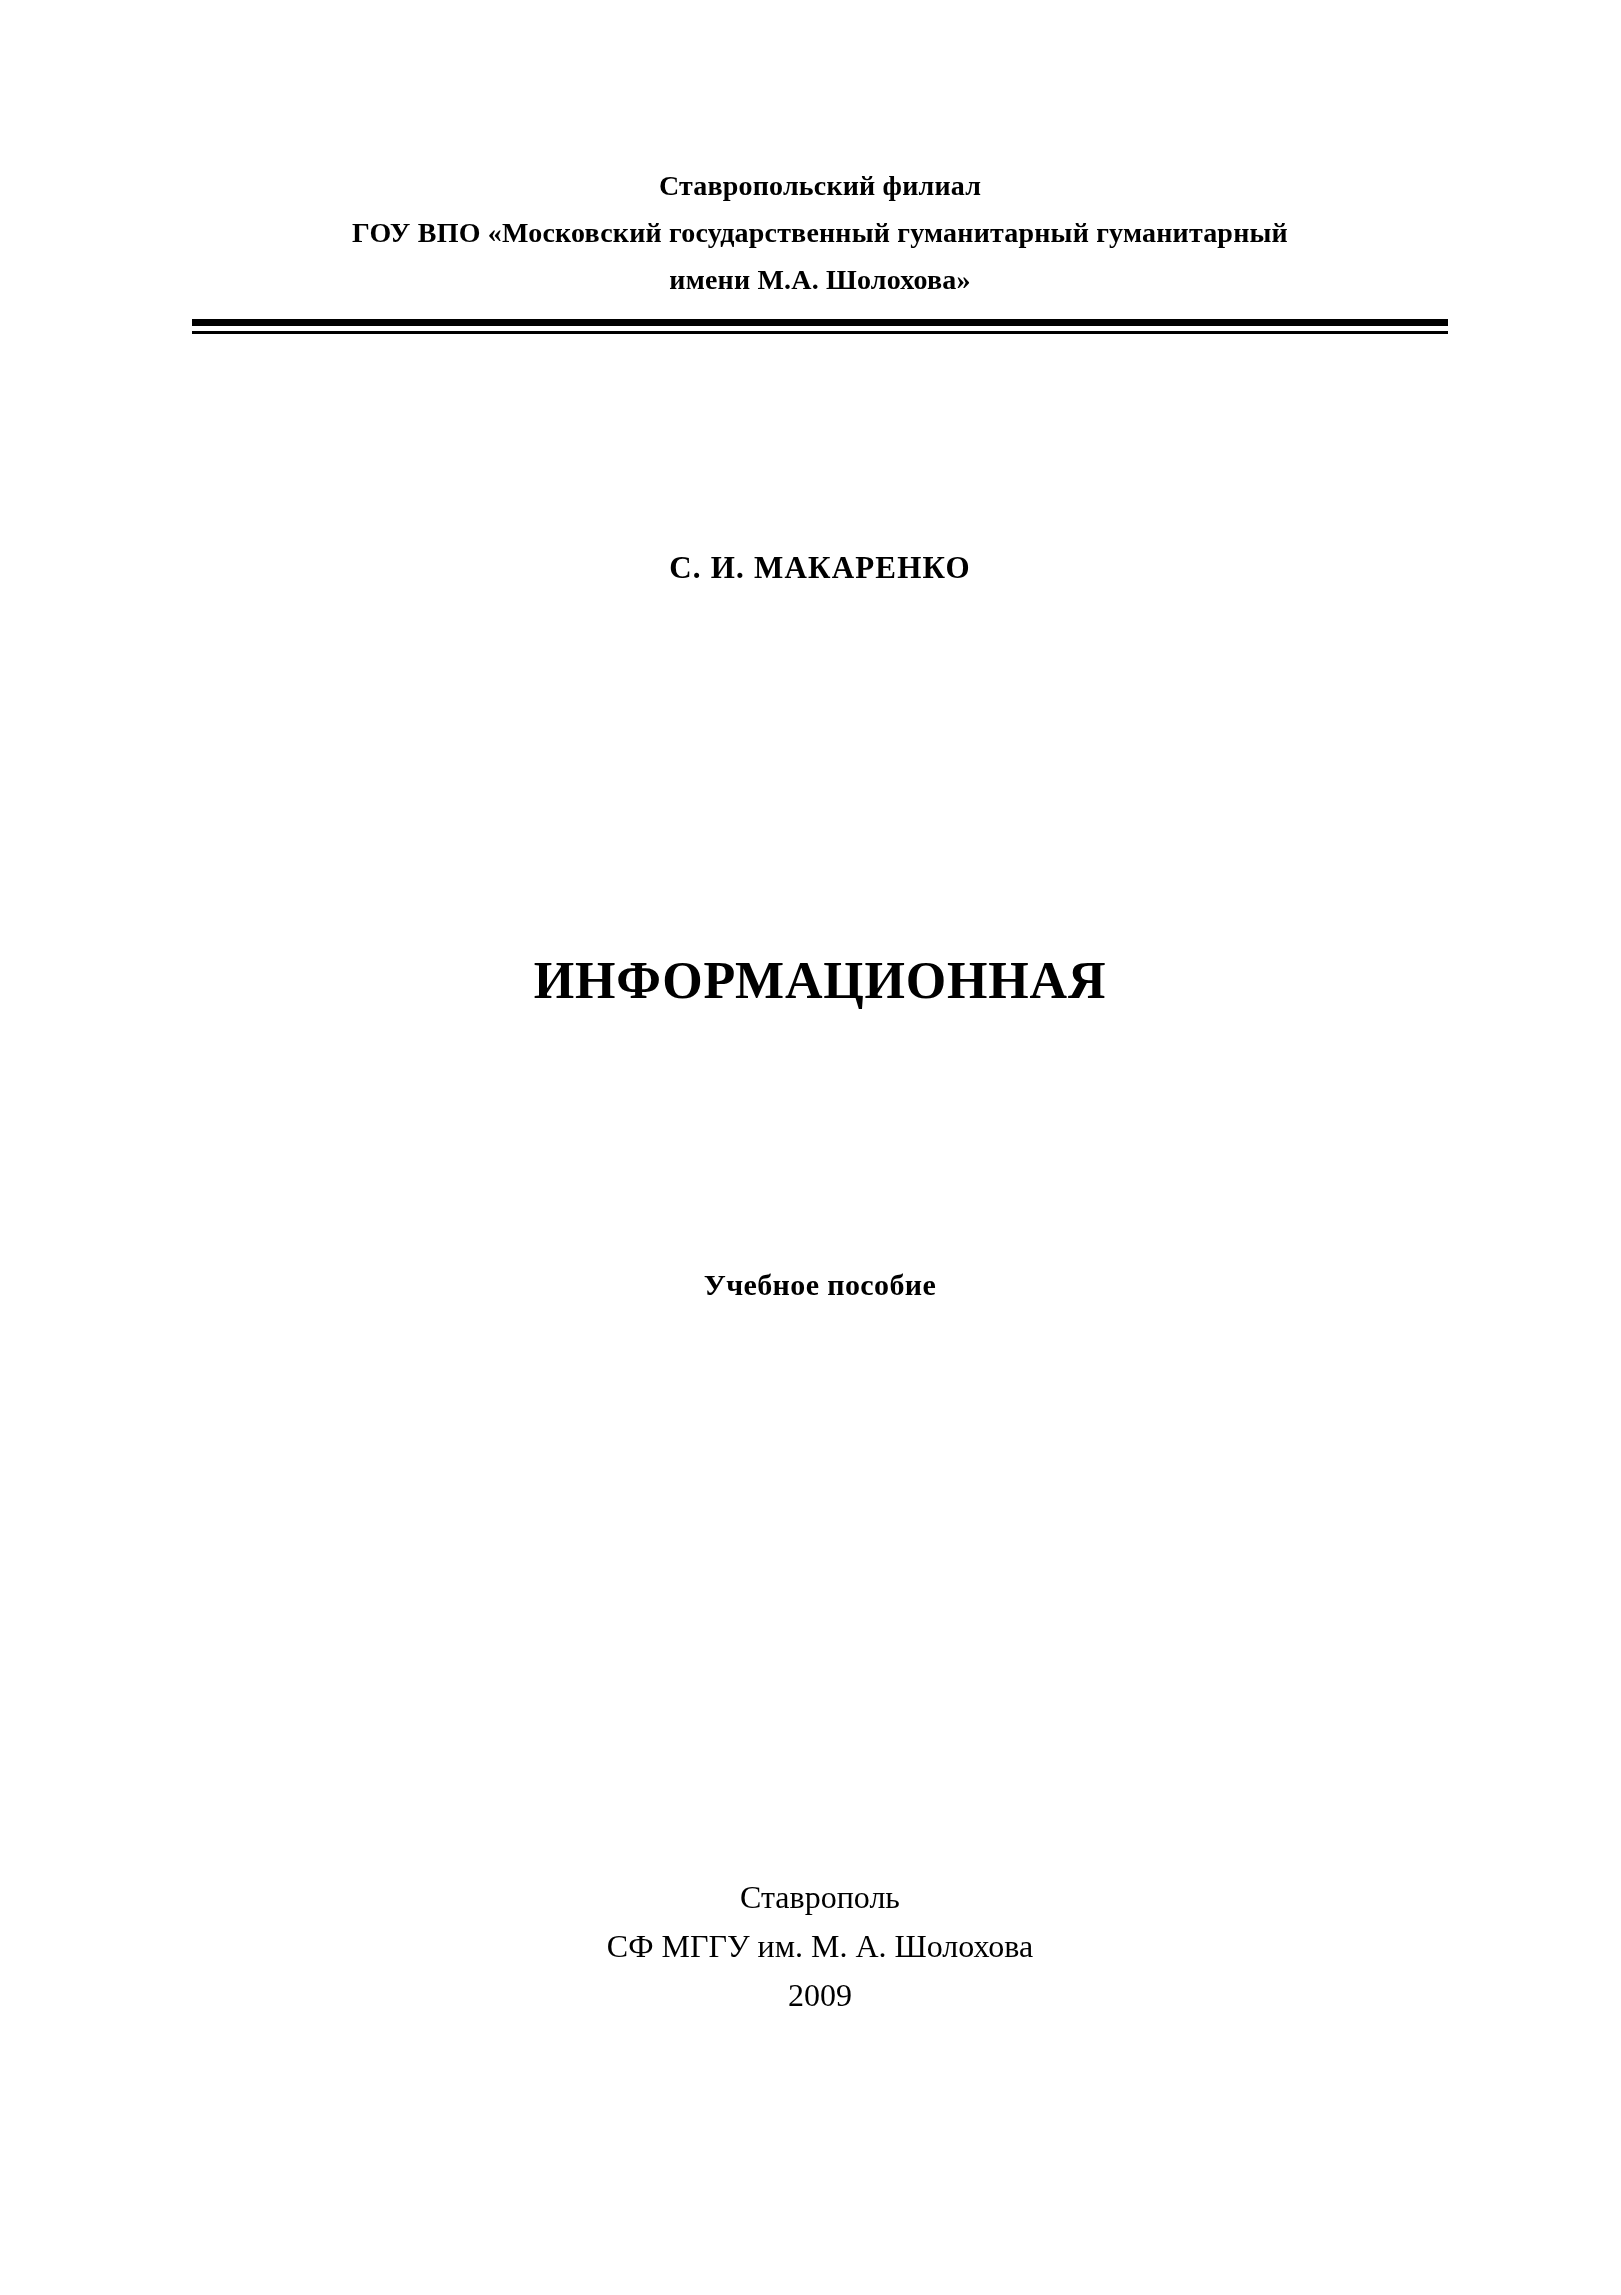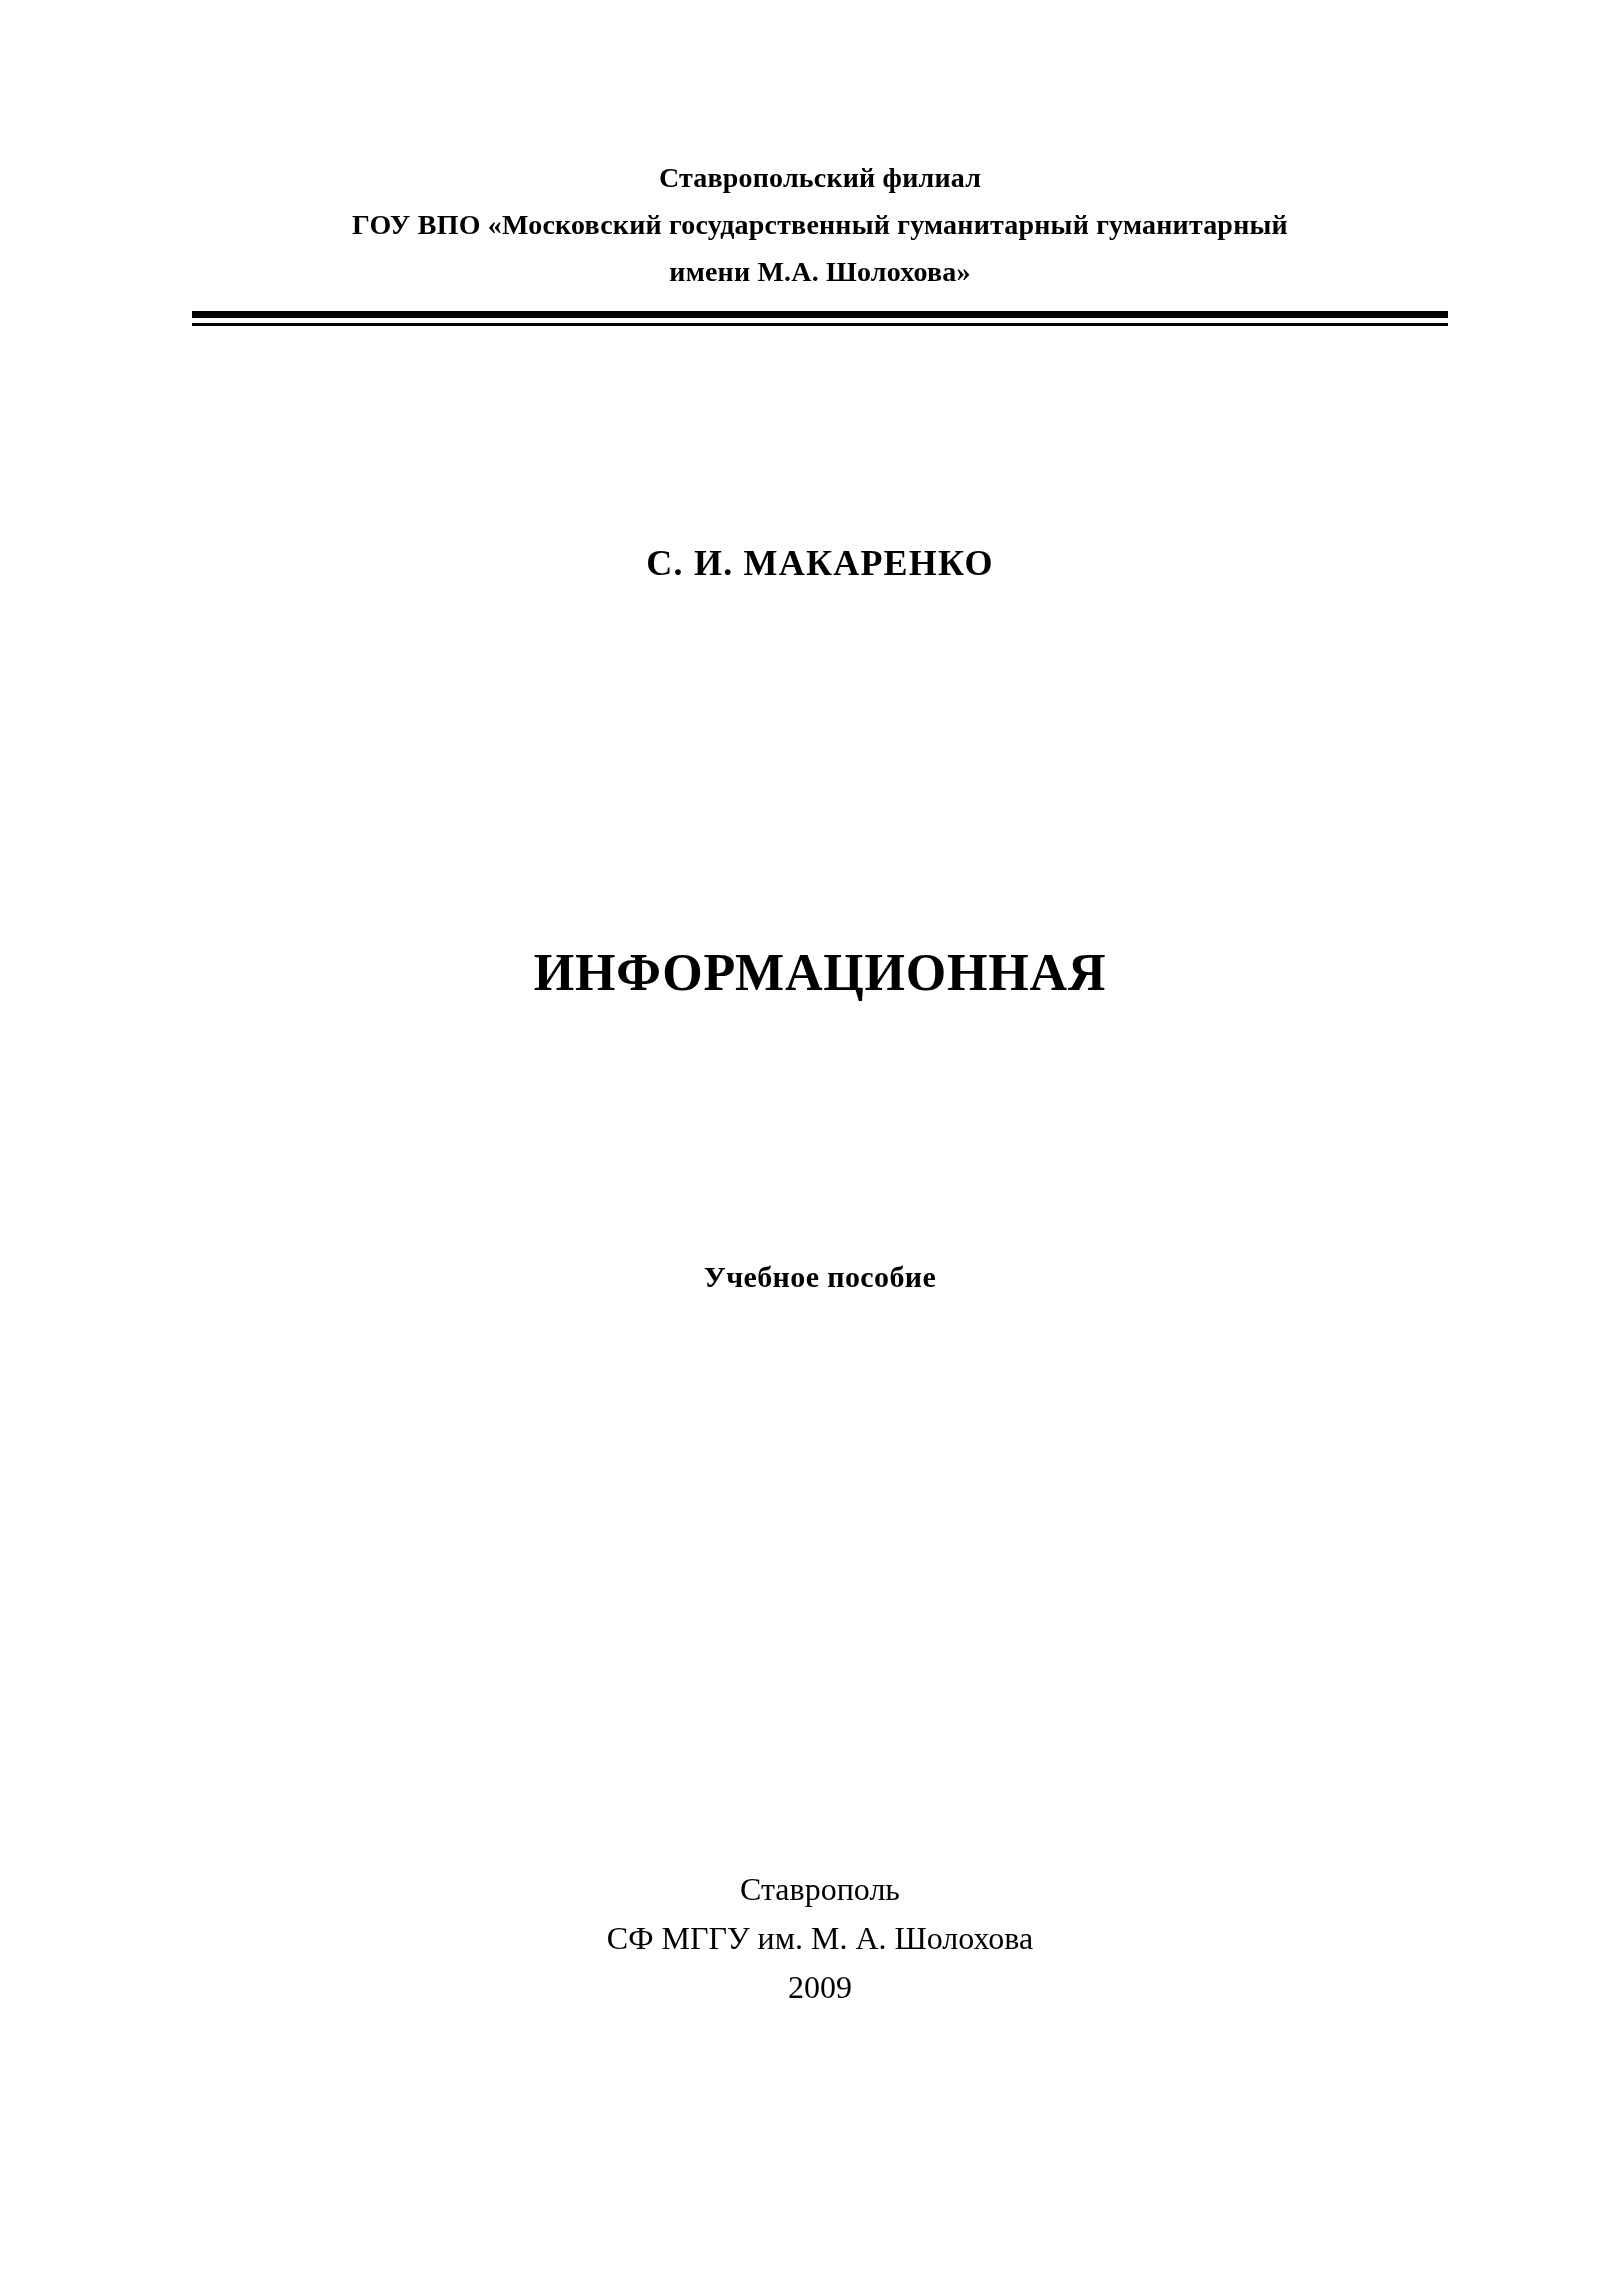--- a/index.html
+++ b/index.html
@@ -11,21 +11,21 @@
     width: 1622px;
     height: 2295px;
     font-family: "Liberation Serif", serif;
     color: #000000;
     position: relative;
     overflow: hidden;
   }
 
   .page {
     position: absolute;
-    top: 0;
+    top: 8px;
     left: 0;
     width: 1622px;
     height: 1713px;
     background: #ffffff;
   }
 
   .content {
     position: absolute;
     left: 188px;
     top: 0;
@@ -72,21 +72,21 @@
   }
 
   
   .author {
     position: absolute;
     top: 542px;
     left: 0;
     width: 1264px;
     text-align: center;
     font-weight: bold;
-    font-size: 36px;
+    font-size: 31px;
     letter-spacing: 1.2px;
   }
 
   
   .title {
     position: absolute;
     top: 930px;
     left: 0;
     width: 1264px;
     text-align: center;

